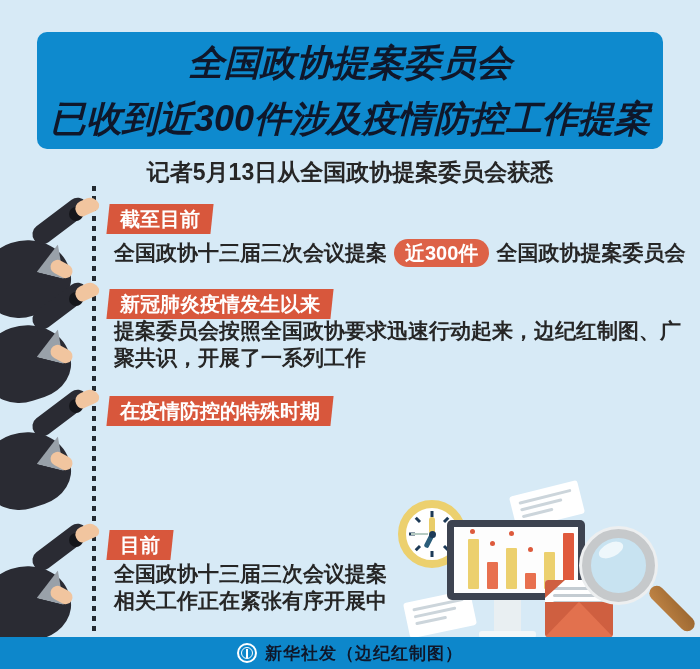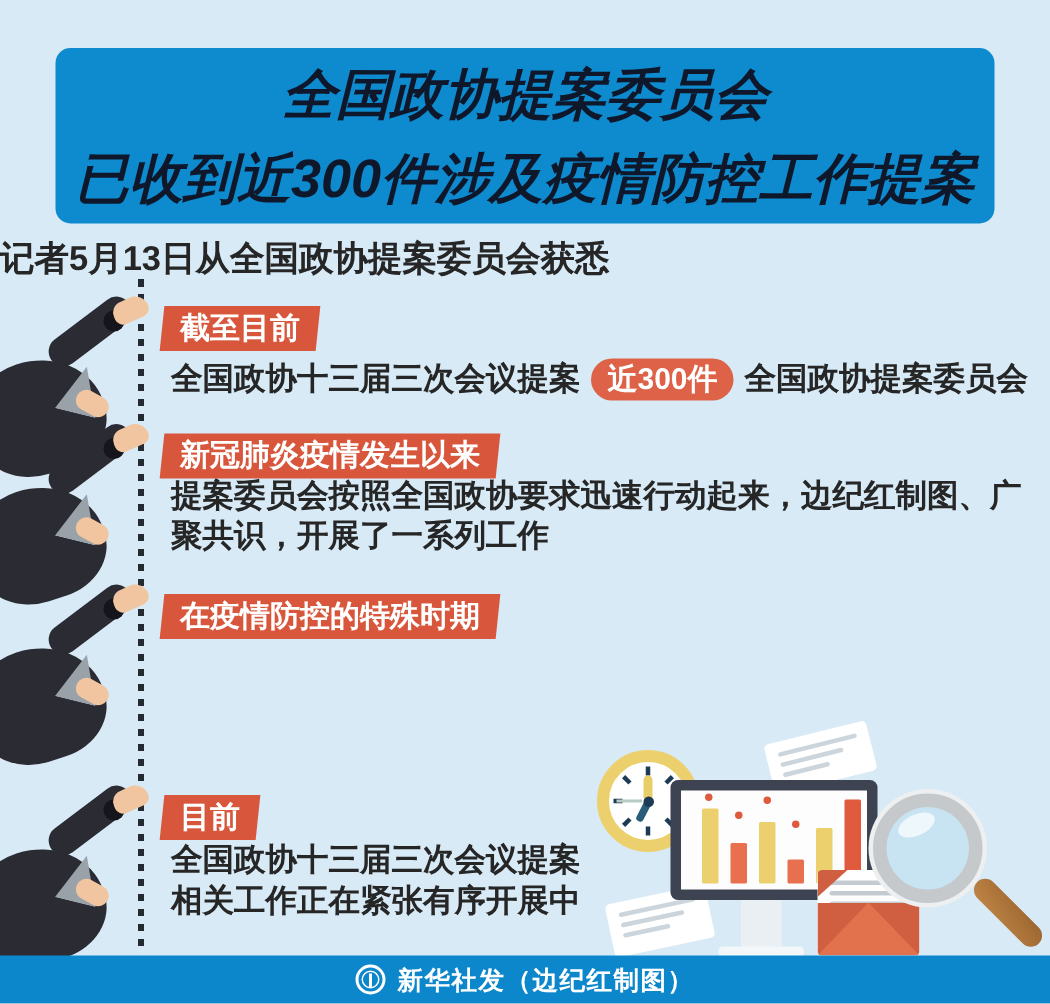--- a/index.html
+++ b/index.html
@@ -12,21 +12,21 @@
   
   .title-box{
     position:absolute; left:37px; top:32px; width:626px; height:117px;
     background:#0e8ace; border-radius:10px;
     display:flex; flex-direction:column; justify-content:center; align-items:center;
   }
   .title-line{ color:#0f172a; font-weight:bold; white-space:nowrap; line-height:1.2;font-style:italic; }
   .title-line1{ font-size:36px; }
   .title-line2{ font-size:36px;margin-top:12px; }
   .subtitle{
-    position:absolute; left:0; top:157px; width:700px; text-align:left;
+    position:absolute; left:0; top:157px; width:700px; text-align:center;
     color:#262626; font-size:23px; font-weight:bold;
   }
   
   .rope{
     position:absolute; left:92px; top:186px; width:4px; height:446px;
     background:repeating-linear-gradient(to bottom,#232a31 0 5px,transparent 5px 10px);
     z-index:1;
   }
   
   .badge{
@@ -109,21 +109,21 @@
   }
   
   .footer-bar{
     position:absolute; left:0; top:637px; width:700px; height:32px; background:#0d87cb;
     z-index:6; display:flex; align-items:center; justify-content:center; gap:8px;
   }
   .emblem{ width:20px; height:20px; border:2px solid #fff; border-radius:50%; position:relative; }
   .emblem:before{ content:""; position:absolute; inset:2px; border:1px solid #fff; border-radius:50%; }
   .emblem:after{ content:""; position:absolute; left:50%; top:4px; width:2px; height:9px;
                  margin-left:-1px; background:#fff; }
-  .credit{ color:#ffffff; font-size:17px; font-weight:bold; letter-spacing:1px; }
+  .credit{ color:#0f172a; font-size:17px; font-weight:bold; letter-spacing:1px; }
 </style>
 </head>
 <body>
 
 <div class="poster">
 
   <div class="title-box">
     <div class="title-line title-line1">全国政协提案委员会</div>
     <div class="title-line title-line2">已收到近300件涉及疫情防控工作提案</div>
   </div>

